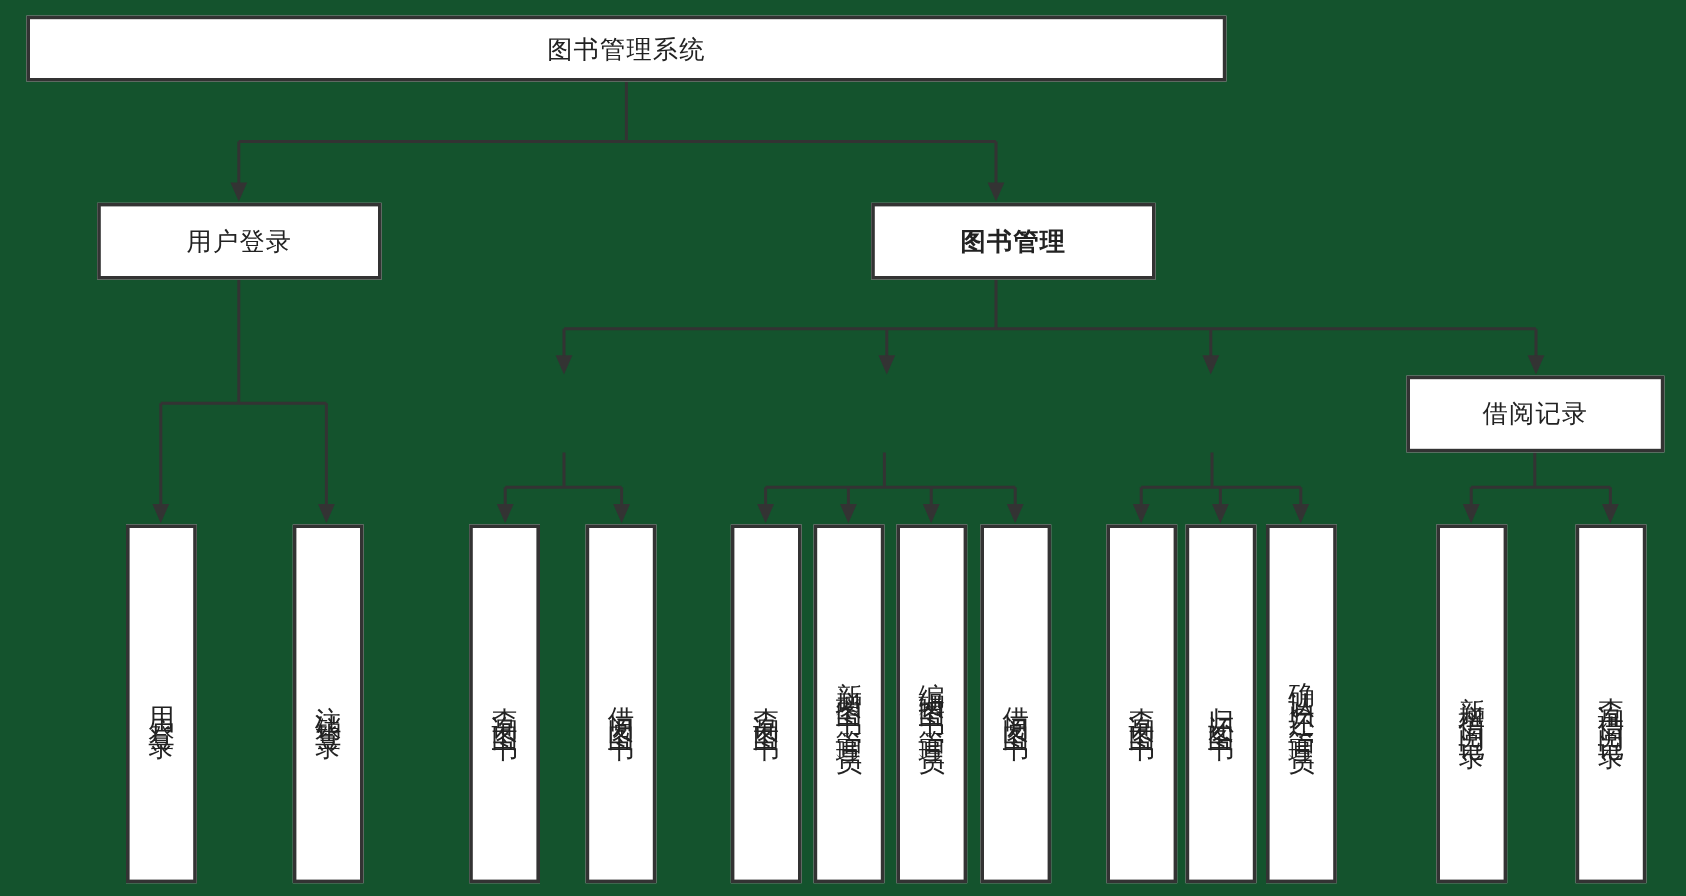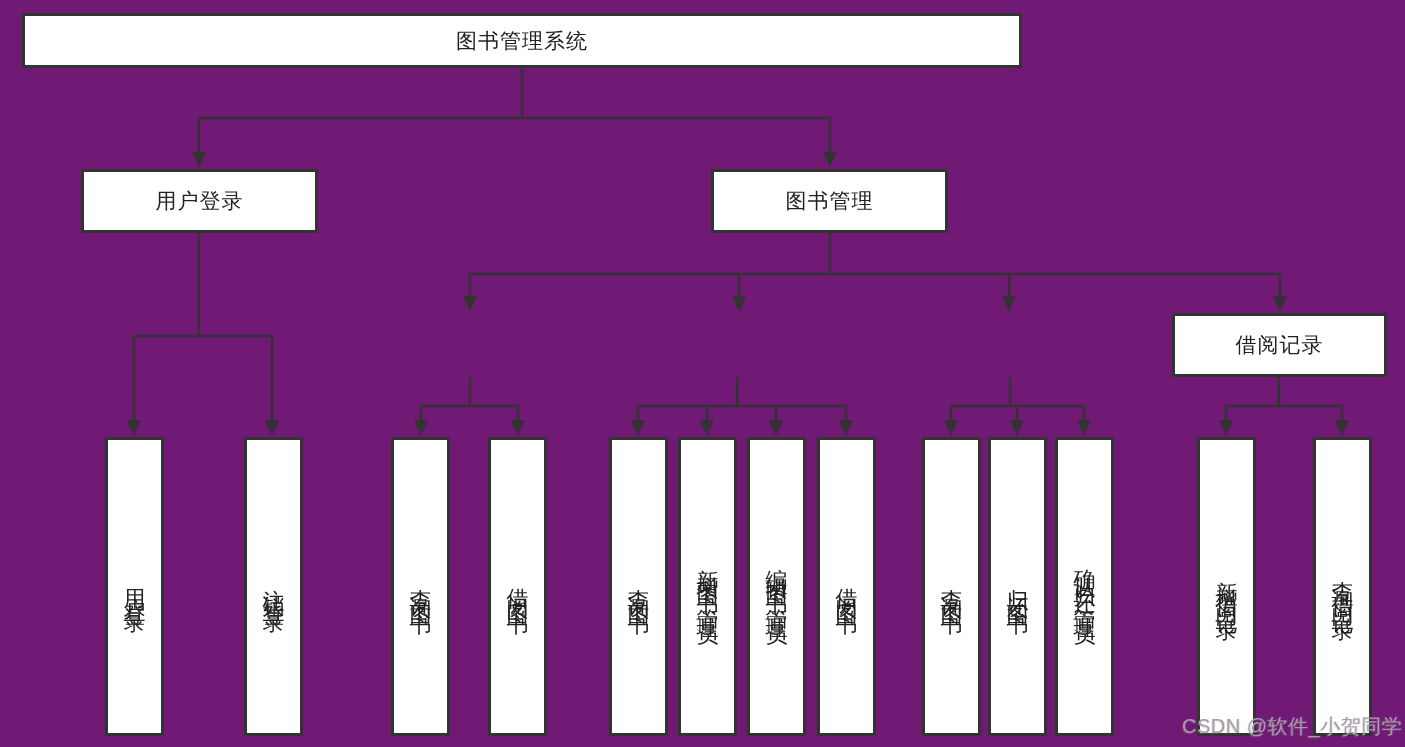--- a/index.html
+++ b/index.html
@@ -5,21 +5,21 @@
   html, body {
     margin: 0;
     padding: 0;
     background: #ffffff;
     font-family: "Liberation Sans", "DejaVu Sans", sans-serif;
   }
   #canvas {
     position: relative;
     width: 1405px;
     height: 747px;
-    background: #701a75;
+    background: #14532d;
     overflow: hidden;
   }
   #connectors {
     position: absolute;
     left: 0;
     top: 0;
     pointer-events: none;
   }
   .node {
     position: absolute;
@@ -100,21 +100,21 @@
     </g>
   </svg>
 
   <div class="node" style="left:22px; top:13px; width:1000px; height:55px;">
     <span>图书管理系统</span>
   </div>
 
   <div class="node" style="left:81px; top:169px; width:237px; height:64px;">
     <span>用户登录</span>
   </div>
-  <div class="node" style="left:711px; top:169px; width:237px; height:64px;">
+  <div class="node" style="left:726px; top:169px; width:237px; height:64px;font-weight:bold;">
     <span>图书管理</span>
   </div>
 
   <div class="node" style="left:1172px; top:313px; width:215px; height:64px;">
     <span>借阅记录</span>
   </div>
 
   <div class="node vert" style="left:105px; top:437px; width:59px; height:299px;">
     <span>用户登录</span>
   </div>
@@ -152,15 +152,14 @@
     <span>确认归还（管理员）</span>
   </div>
 
   <div class="node vert" style="left:1197px; top:437px; width:59px; height:299px;">
     <span>新增借阅记录</span>
   </div>
   <div class="node vert" style="left:1313px; top:437px; width:59px; height:299px;">
     <span>查询借阅记录</span>
   </div>
 
-  <div class="watermark">CSDN @软件_小贺同学</div>
 
 </div>
 
 </body></html>

